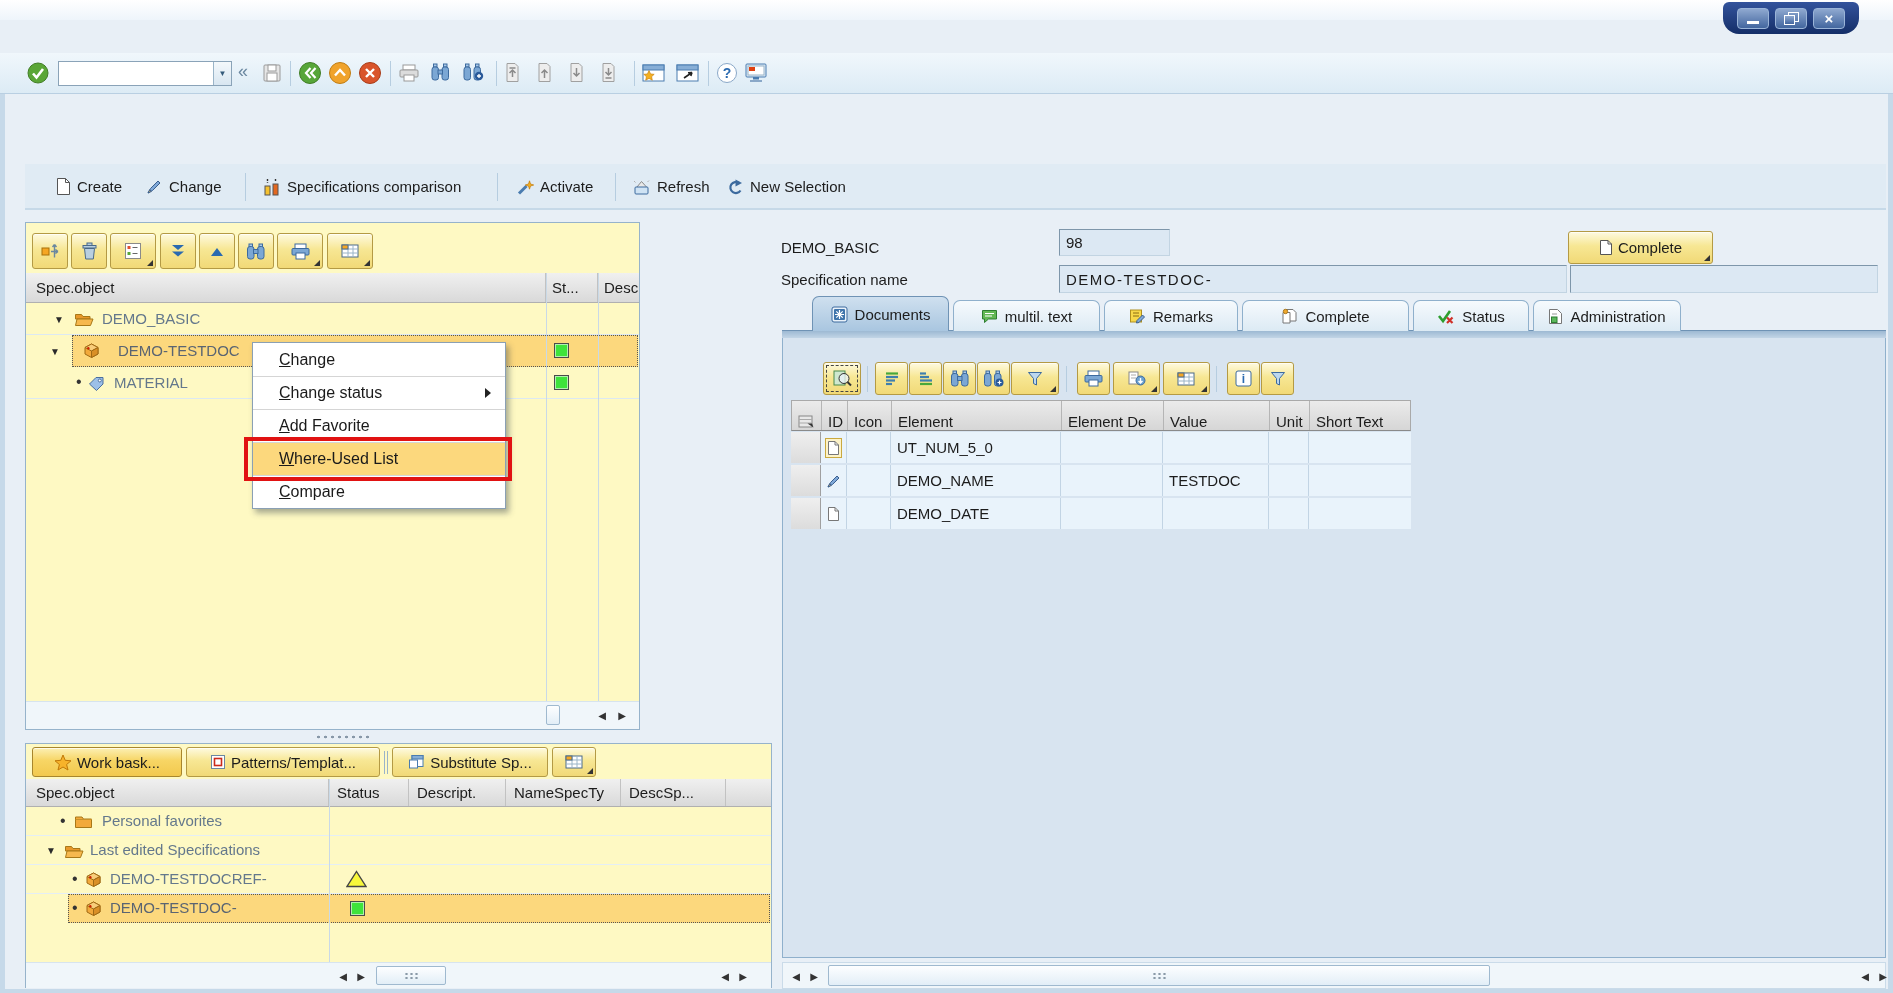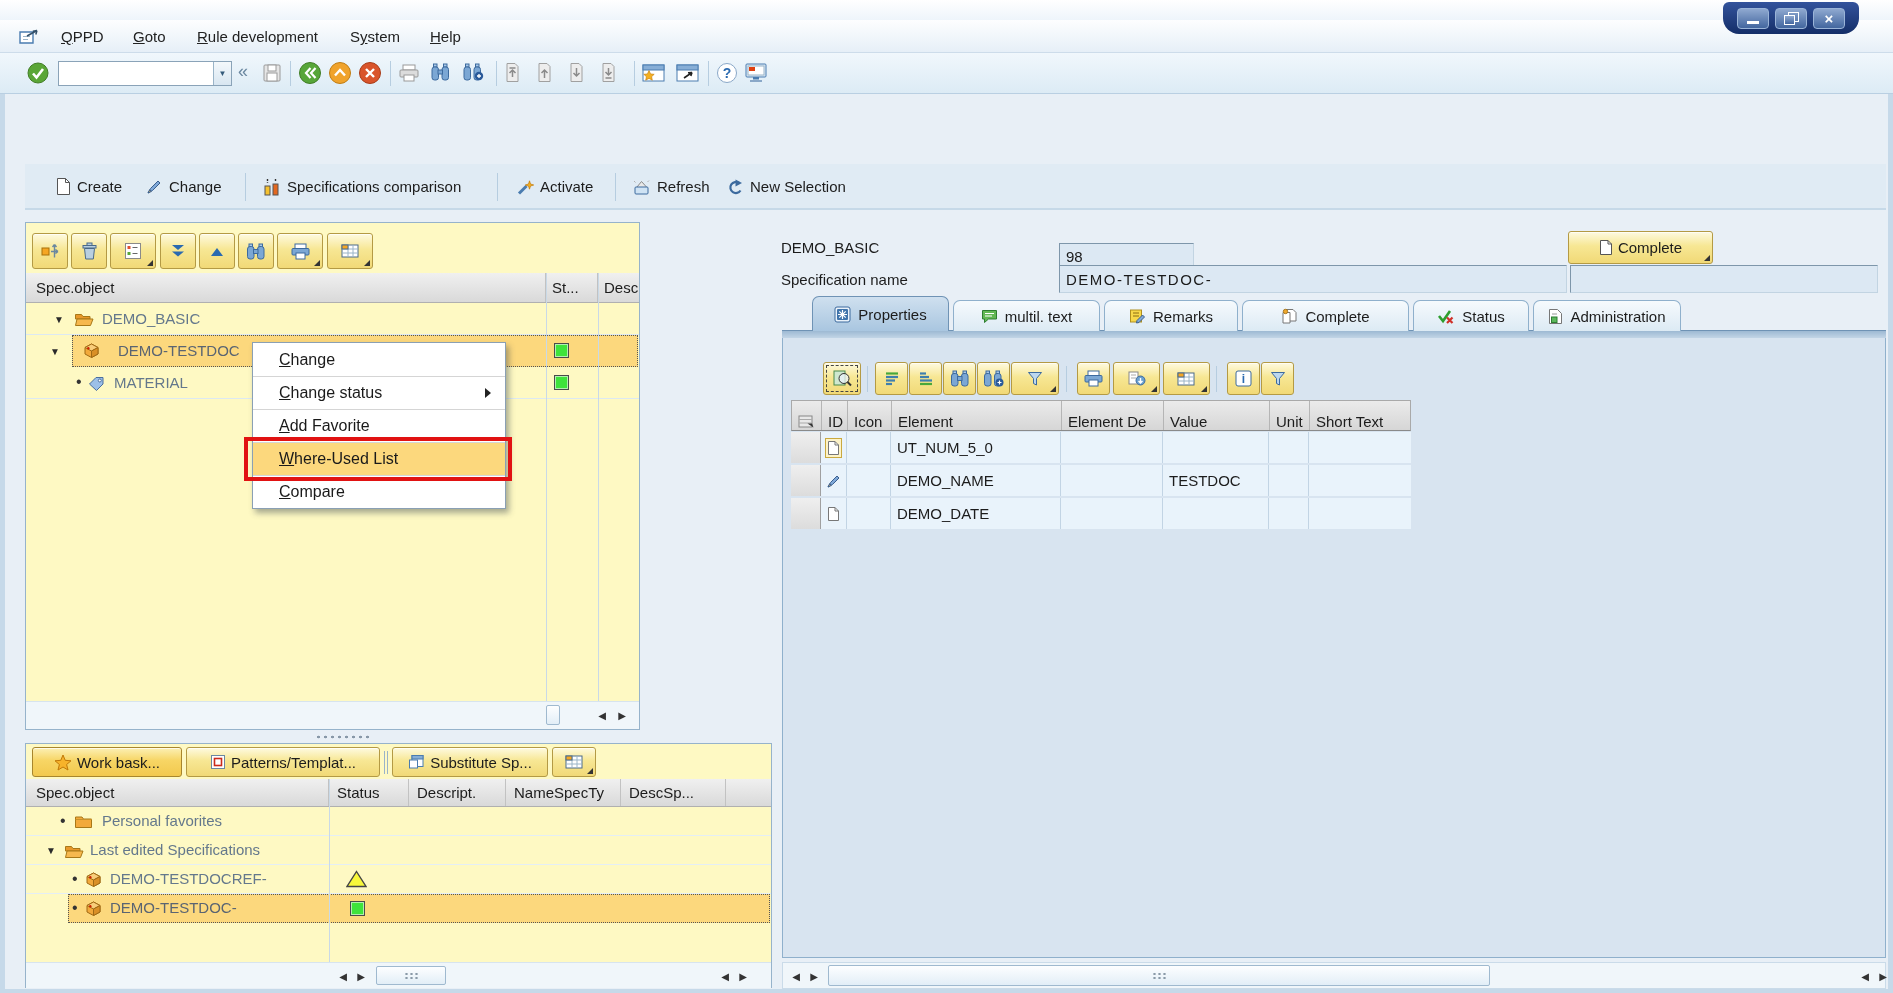--- a/index.html
+++ b/index.html
@@ -91,34 +91,20 @@
         <span class="glyph-min"></span>
       </div>
     <div class="wc-btn">
         <span class="glyph-restore"></span>
       </div>
     <div class="wc-btn">
         <span class="glyph-x">×</span>
       </div>
   </div>
 
-  <div class="menubar">
-    <span class="abs" style="left:18px;top:8px">
-      <svg width="22" height="17">
-          <path d="M2,4 h13 v11 h-13 z" fill="#fff" stroke="#4a7cb0" stroke-width="1.4"></path>
-          <path d="M5,8.5 h7 M5,11.5 h5" stroke="#9ab4c8" stroke-width="1.2"></path>
-          <path d="M9,8 L19,2.5 M19,2.5 l-4.2,0.7 M19,2.5 l-1.2,4" stroke="#33506a" stroke-width="1.5" fill="none"></path>
-        </svg>
-    </span>
-    <span class="menu-item" style="left:55px"><u>Q</u>PPD</span>
-    <span class="menu-item" style="left:127px"><u>G</u>oto</span>
-    <span class="menu-item" style="left:191px"><u>R</u>ule development</span>
-    <span class="menu-item" style="left:344px">S<u>y</u>stem</span>
-    <span class="menu-item" style="left:424px"><u>H</u>elp</span>
-  </div>
 
   <div class="toolbar">
     <span class="tb-ic" style="left:26px;top:8px">
       <svg width="24" height="24">
           <circle cx="12" cy="12" r="10" fill="#5aa637" stroke="#417d26"></circle>
           <path d="M7,12.5 l3.5,4 6.5,-8.5" fill="none" stroke="#fff" stroke-width="2.6"></path>
         </svg>
       </span>
     <div class="cmdwrap">
       <input value="" style="">
@@ -535,21 +521,21 @@
       <span class="scroll-arrow" style="left:327px;top:3px">▶</span>
       <div class="thumb" style="left:350px;top:3px;width:70px;height:19px">
           <span class="dots"></span>
         </div>
       <span class="scroll-arrow" style="left:691px;top:3px">◀</span>
       <span class="scroll-arrow" style="left:709px;top:3px">▶</span>
     </div>
   </div>
 
   <span class="flabel" style="left:781px;top:239px">DEMO_BASIC</span>
-  <div class="dfield" style="left:1059px;top:243px;width:135px;height:27px">
+  <div class="dfield" style="left:1059px;top:229px;width:111px;height:27px">
     <span>98</span>
     </div>
   <div class="ybtn corner" style="left:1568px;top:231px;width:145px;height:33px">
     <span>
         <svg width="14" height="17">
           <path d="M1.5,1.5 h7.5 l3.5,3.5 v10.5 h-11 z" fill="#fff" stroke="#555"></path>
           <path d="M9,1.5 v3.5 h3.5" fill="none" stroke="#555"></path>
         </svg>
       </span>
     <span>Complete</span>
@@ -561,21 +547,21 @@
   <div class="dfield" style="left:1570px;top:265px;width:308px;height:28px"></div>
 
   <div class="tab active" style="left:812px;top:296px;width:137px;height:35px">
     <span>
         <svg width="17" height="17">
           <rect x="1" y="1" width="15" height="15" rx="2" fill="#eaf2fa" stroke="#3c6a9e"></rect>
           <rect x="3" y="3" width="11" height="11" rx="1" fill="#3f74ab"></rect>
           <path d="M8.5,4 v9 M4,8.5 h9 M5.3,5.3 l6.4,6.4 M11.7,5.3 l-6.4,6.4" stroke="#fff" stroke-width="1.2"></path>
         </svg>
       </span>
-    <span>Properties</span>
+    <span>Documents</span>
     </div>
   <div class="tab" style="left:953px;top:300px;width:147px;height:31px">
     <span>
         <svg width="17" height="15">
           <path d="M1.5,1.5 h14 v8.5 h-8 l-4,3.5 v-3.5 h-2 z" fill="#63b855" stroke="#2e7d32"></path>
           <path d="M4,4.5 h9 M4,7 h7" stroke="#fff" stroke-width="1.2"></path>
         </svg>
       </span>
     <span>multil. text</span>
     </div>

